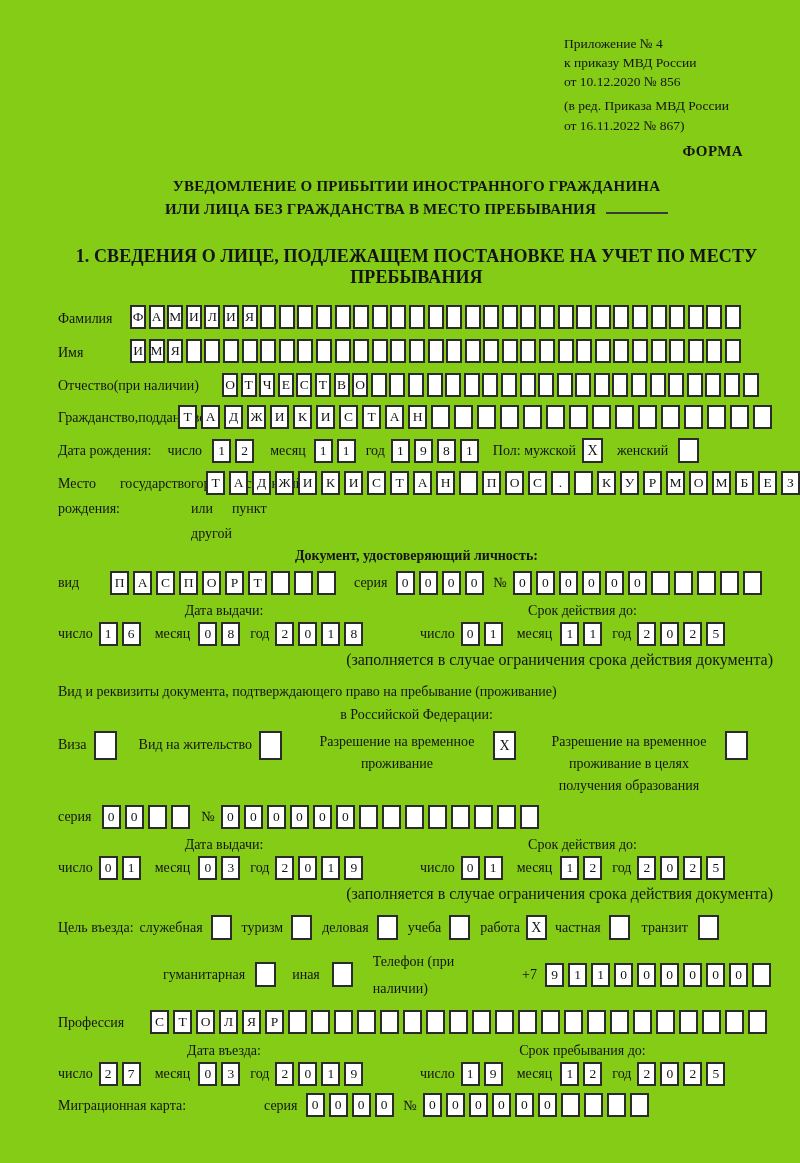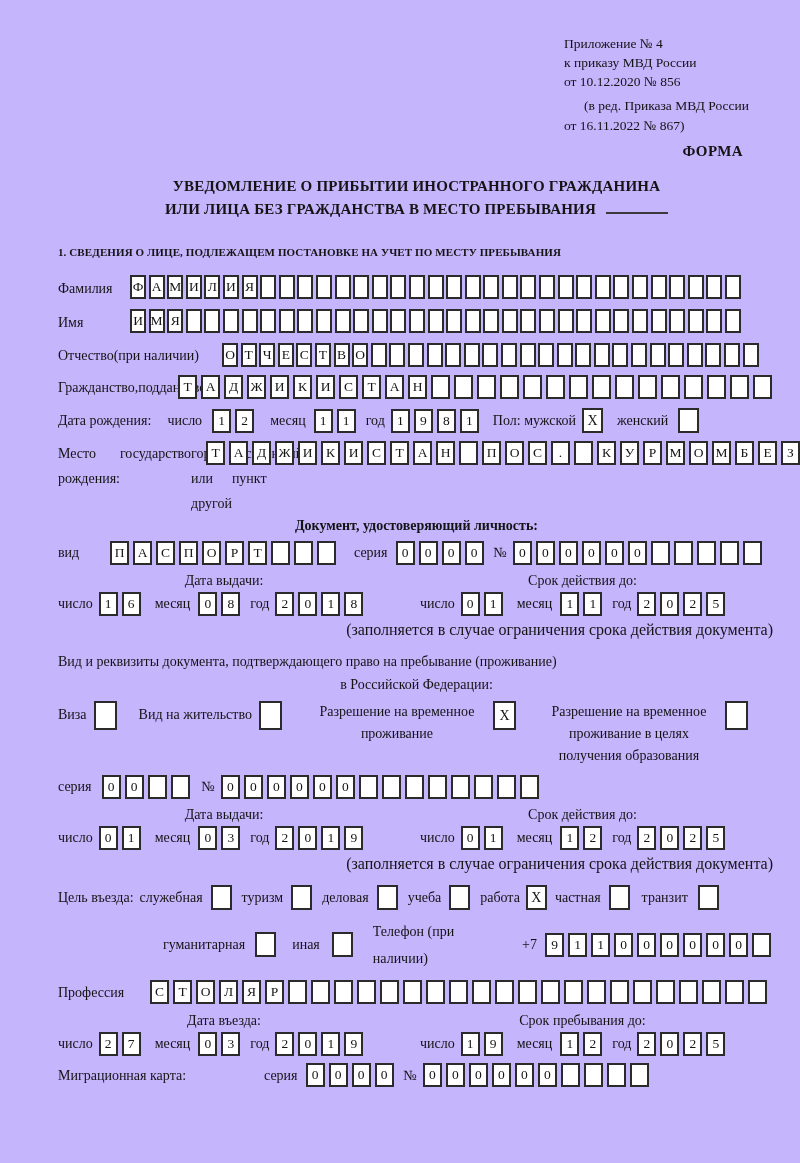--- a/index.html
+++ b/index.html
@@ -1,27 +1,27 @@
 <!DOCTYPE html>
 <html><head>
 <meta charset="utf-8">
 <style>
   * { margin:0; padding:0; box-sizing:border-box; }
   html,body { background:#e9e9e9; }
   .page{
-    width:800px;height:1163px;margin:0 auto;background:#c4b5fd;color:#141414;
+    width:800px;height:1163px;margin:0 auto;background:#84cc16;color:#141414;
     font-family:"Liberation Serif","DejaVu Serif",serif;font-size:14px;
     padding:34px 25px 8px 58px;position:relative;overflow:hidden;
   }
   .hdr{width:205px;margin-left:auto;margin-right:6px;font-size:13.5px;line-height:1.42;}
-  .hdr .gap{margin-top:5px;text-align:center;}
+  .hdr .gap{margin-top:5px;}
   .forma{font-weight:bold;text-align:right;padding-right:32px;margin-top:8px;font-size:15px;letter-spacing:.4px;}
   .title{text-align:center;font-weight:bold;font-size:15px;margin-top:15px;line-height:1.55;letter-spacing:.2px;}
   .title .u{display:inline-block;width:62px;border-bottom:2px solid #3a3a3a;height:13px;margin-left:10px;}
-  .sec{font-weight:bold;font-size:11px;margin-top:25px;margin-bottom:17px;letter-spacing:.1px;}
+  .sec{font-weight:bold;text-align:center;font-size:18px;margin-top:25px;margin-bottom:17px;letter-spacing:.1px;}
   .row{display:flex;align-items:flex-start;margin-bottom:7px;}
   .lbl{display:inline-block;line-height:27px;}
   .lbl2{line-height:24px;}
   .cells{display:inline-flex;flex-wrap:nowrap;}
   .cell{flex:0 0 auto;width:19px;height:24px;border:2px solid #2b2b2b;margin-right:4px;
         text-align:center;line-height:20px;font-size:13.5px;background:#fff;}
   .tight .cell{width:16px;margin-right:2.6px;}
   .checkbox{display:inline-block;flex:0 0 auto;width:21px;height:25px;border:2px solid #2b2b2b;
         text-align:center;line-height:21px;font-size:14px;background:#fff;}
   .cb-tall{width:23px;height:29px;line-height:25px;}

